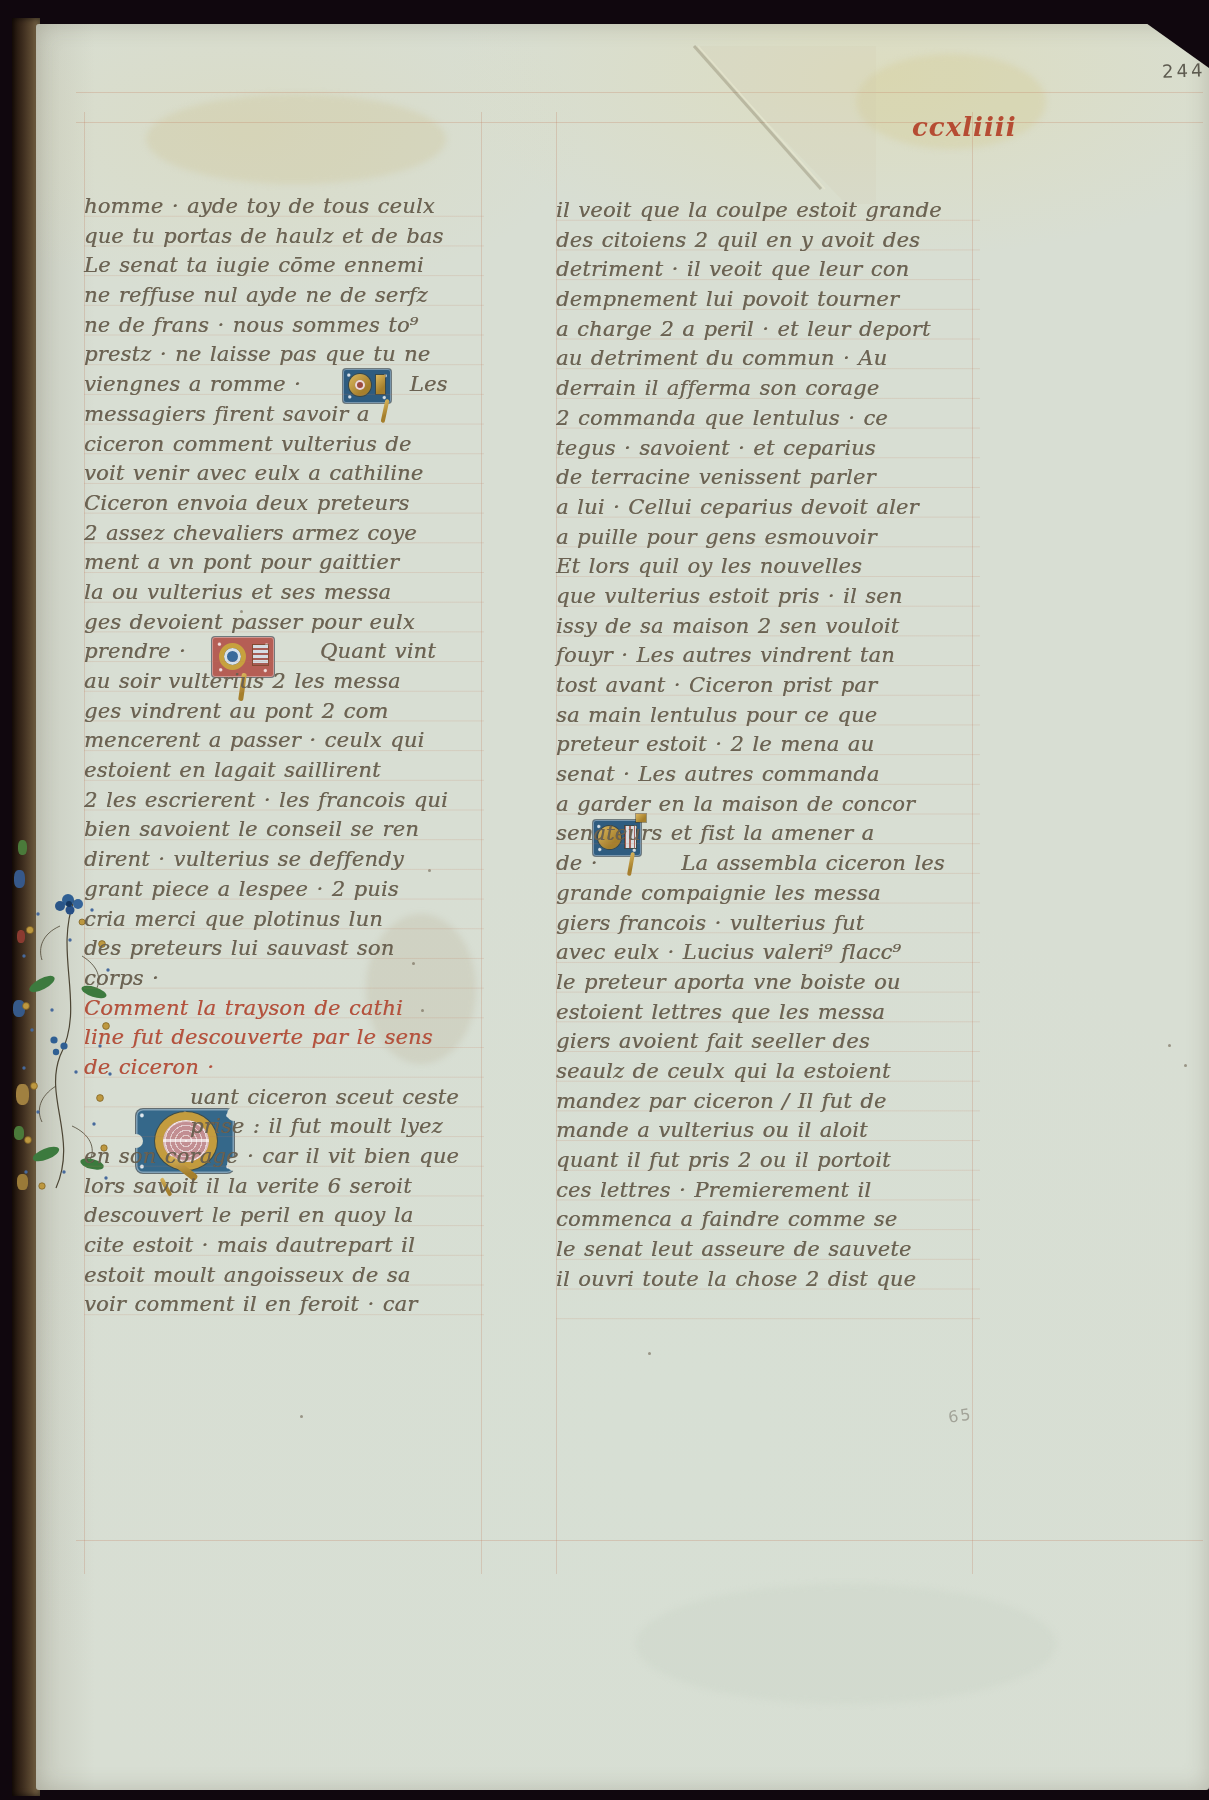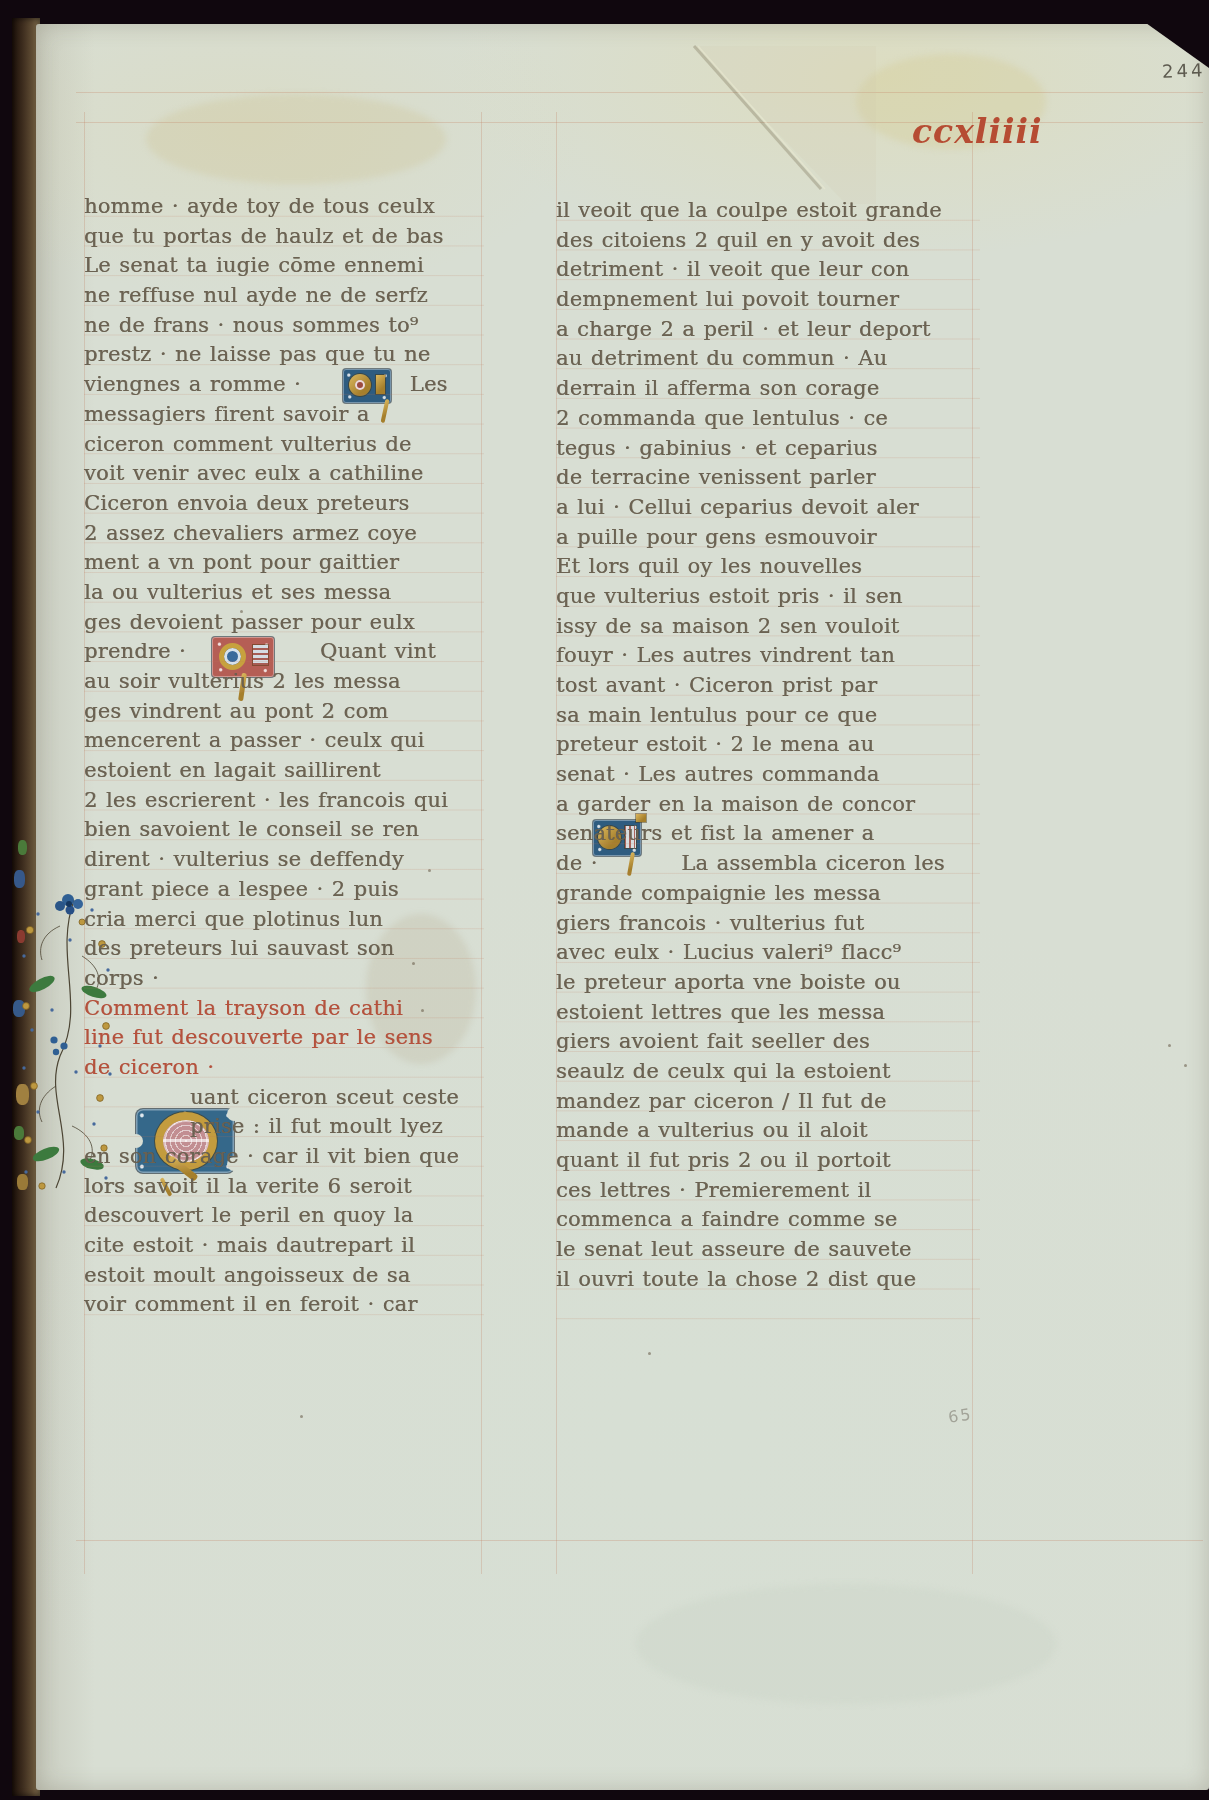--- a/index.html
+++ b/index.html
@@ -22,34 +22,34 @@
   
   #corner-cut{position:absolute;left:1142px;top:24px;width:67px;height:44px;
     background:#10070e;clip-path:polygon(8% 0,100% 0,100% 100%);}
   
   #crease{position:absolute;left:600px;top:20px;width:240px;height:170px;pointer-events:none;}
   
   .v-rule{position:absolute;width:1px;top:88px;height:1462px;background:rgba(192,118,88,.25);}
   .h-rule{position:absolute;height:1px;left:40px;right:6px;background:rgba(192,118,88,.26);}
   
   .col{position:absolute;top:192px;height:1130px;
-    font-family:"DejaVu Serif",serif;font-size:21px;color:#6b6252;
+    font-family:"DejaVu Serif",serif;font-style:italic;font-size:21px;color:#6b6252;
     letter-spacing:.2px;word-spacing:1.5px;text-shadow:.4px 0 0 rgba(78,68,48,.55);
     background-image:linear-gradient(to bottom,transparent 24px,rgba(190,115,85,.17) 24px,rgba(190,115,85,.17) 25px,transparent 25px);
     background-size:100% 29.7px;}
   #col-left{left:84px;width:400px;}
   #col-right{left:556px;width:424px;}
   .line{height:29.7px;line-height:29.7px;white-space:pre;}
   .line.rubric{color:#b5513c;text-shadow:.4px 0 0 rgba(160,60,40,.5);}
   .line.indent{padding-left:106px;}
   
   #folio-pencil{position:absolute;left:1126px;top:36px;font-family:"DejaVu Sans",sans-serif;
     font-size:18px;letter-spacing:3px;color:rgba(72,68,58,.85);transform:rotate(-2deg);}
   #quire-red{position:absolute;left:876px;top:88px;font-family:"DejaVu Serif",serif;
-    font-style:italic;font-weight:bold;font-size:33px;letter-spacing:1px;color:#b64c33;}
+    font-style:italic;font-weight:bold;font-size:26px;letter-spacing:1px;color:#b64c33;}
   #pencil-note{position:absolute;left:912px;top:1382px;font-family:"DejaVu Sans",sans-serif;
     font-size:16px;color:rgba(98,92,80,.45);transform:rotate(-8deg);letter-spacing:2px;}
   
   .champ{position:absolute;}
   .champ .plate{position:absolute;inset:0;border-radius:3px;
     box-shadow:inset 0 0 0 1px rgba(255,255,255,.35), 0 0 0 1px rgba(25,40,55,.55);
     background-image:
       radial-gradient(circle at 12% 18%, rgba(255,255,255,.8) 1px, transparent 2.2px),
       radial-gradient(circle at 88% 20%, rgba(255,255,255,.8) 1px, transparent 2.2px),
       radial-gradient(circle at 14% 82%, rgba(255,255,255,.8) 1px, transparent 2.2px),
@@ -258,21 +258,21 @@
       </div>
     <div id="col-right" class="col" style="left:520px;top:172px;">
         <div class="line">il veoit que la coulpe estoit grande</div>
         <div class="line">des citoiens 2 quil en y avoit des</div>
         <div class="line">detriment · il veoit que leur con</div>
         <div class="line">dempnement lui povoit tourner</div>
         <div class="line">a charge 2 a peril · et leur deport</div>
         <div class="line">au detriment du commun · Au</div>
         <div class="line">derrain il afferma son corage</div>
         <div class="line">2 commanda que lentulus · ce</div>
-        <div class="line">tegus · gabinius · et ceparius</div>
+        <div class="line">tegus · savoient · et ceparius</div>
         <div class="line">de terracine venissent parler</div>
         <div class="line">a lui · Cellui ceparius devoit aler</div>
         <div class="line">a puille pour gens esmouvoir</div>
         <div class="line">Et lors quil oy les nouvelles</div>
         <div class="line">que vulterius estoit pris · il sen</div>
         <div class="line">issy de sa maison 2 sen vouloit</div>
         <div class="line">fouyr · Les autres vindrent tan</div>
         <div class="line">tost avant · Ciceron prist par</div>
         <div class="line">sa main lentulus pour ce que</div>
         <div class="line">preteur estoit · 2 le mena au</div>

